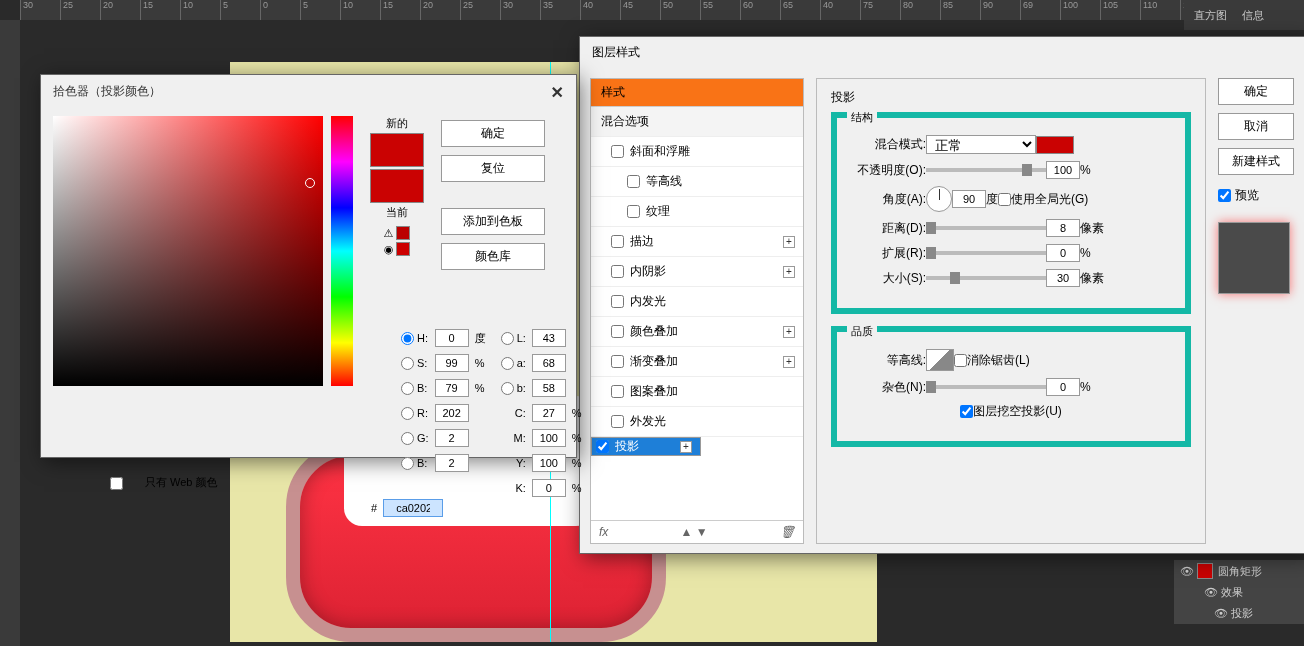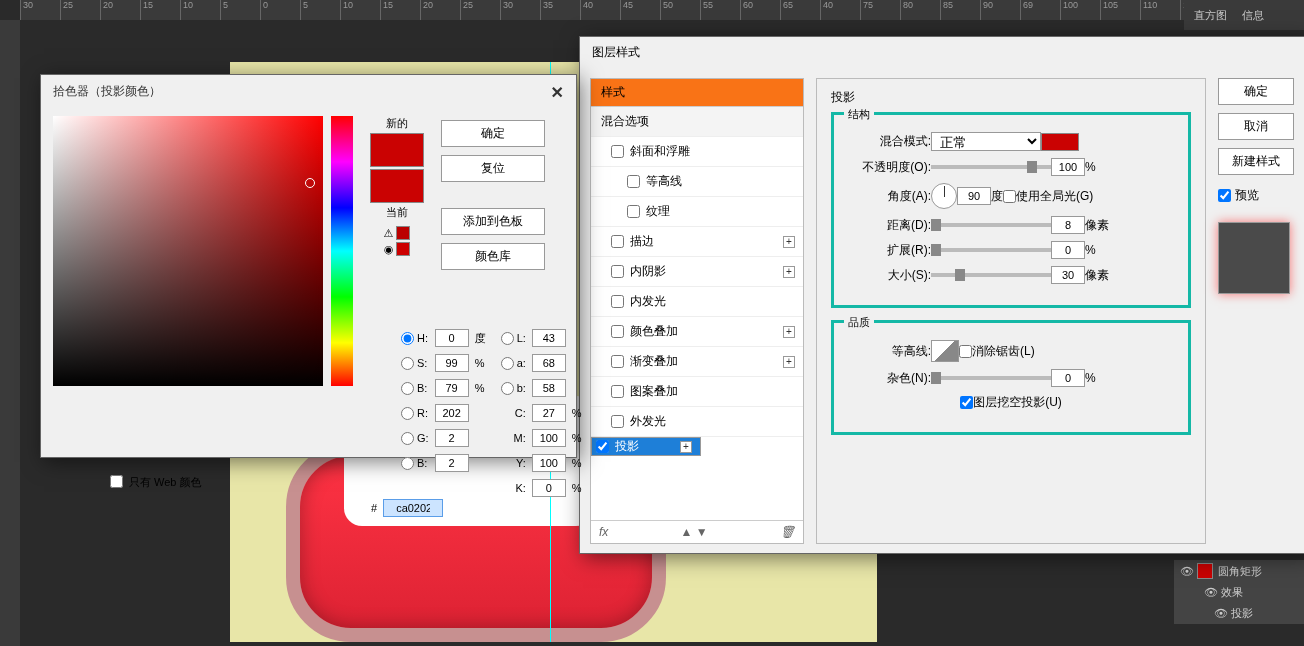--- a/index.html
+++ b/index.html
@@ -33,37 +33,37 @@
 .swatch-cur { width: 54px; height: 34px; background: #ca0202; border: 1px solid #888; }
 .warn-ico { width: 14px; height: 14px; border: 1px solid #888; display: inline-block; }
 .btn-col { width: 104px; display: flex; flex-direction: column; gap: 8px; padding-top: 4px; }
 .btn { background: #fff; border: 1px solid #999; padding: 4px 0; font-size: 12px; cursor: pointer; text-align: center; }
 .num-area { position: absolute; left: 360px; top: 254px; display: grid; grid-template-columns: auto 34px 20px auto 34px 20px; gap: 7px 6px; font-size: 11px; align-items: center; }
 .num-area input[type=text] { width: 34px; height: 18px; border: 1px solid #999; font-size: 11px; text-align: center; }
 .num-area input[type=radio] { margin: 0; }
 .rad { display: flex; gap: 3px; align-items: center; }
 .hex-row { position: absolute; left: 330px; top: 424px; display: flex; gap: 6px; font-size: 11px; align-items: center; }
 .hex-row input { width: 60px; height: 18px; border: 1px solid #5a9de8; background: #cce4ff; font-size: 11px; padding: 0 12px; }
-.webonly { position: absolute; left: 50px; top: 400px; font-size: 11px; display: flex; gap: 6px; align-items: flex-start; padding-left: 19px; }
+.webonly { position: absolute; left: 50px; top: 400px; font-size: 11px; display: flex; gap: 22px; align-items: flex-end; padding-left: 19px; }
 
 
 .ls-dialog { position: absolute; left: 579px; top: 36px; width: 730px; height: 518px; background: #f0f0f0; box-shadow: 4px 4px 20px rgba(0,0,0,.5); border: 1px solid #666; }
 .ls-title { padding: 7px 12px; font-size: 12px; }
 .ls-body { display: flex; padding: 10px; gap: 12px; height: calc(100% - 30px); }
 .ls-left { width: 214px; border: 1px solid #bbb; background: #fff; display: flex; flex-direction: column; }
 .ls-left-hdr { background: #f97316; padding: 5px 10px; border-bottom: 1px solid #ccc; font-size: 12px; }
 .ls-item { padding: 6px 10px 6px 20px; border-bottom: 1px solid #eee; display: flex; align-items: center; gap: 6px; font-size: 12px; position: relative; }
 .ls-item.head { padding-left: 10px; background: #f4f4f4; }
 .ls-item.sub { padding-left: 36px; }
 .ls-item.sel { background: #1e7fd8; color: #fff; }
 .plus { position: absolute; right: 8px; border: 1px solid #999; width: 12px; height: 12px; font-size: 10px; text-align: center; line-height: 10px; background: #fff; color: #333; }
 .ls-foot { margin-top: auto; border-top: 1px solid #ccc; padding: 4px 8px; display: flex; justify-content: space-between; color: #666; font-style: italic; }
 
 .ls-mid { flex: 1; border: 1px solid #bbb; padding: 10px 14px; font-size: 12px; }
-.fs { border: 3px solid #14b8a6; padding: 10px 12px 14px; margin-bottom: 12px; position: relative; }
+.fs { border: 6px solid #14b8a6; padding: 10px 4px 14px; margin-bottom: 12px; position: relative; }
 .fs-title { position: absolute; top: -8px; left: 10px; background: #f0f0f0; padding: 0 4px; font-size: 11px; }
 .row { display: flex; align-items: center; margin: 7px 0; font-size: 12px; }
 .row label.lab { width: 85px; text-align: right; }
 .sel { border: 1px solid #999; padding: 1px 4px; width: 110px; background: #fff; height: 19px; }
 .swatch-sm { width: 38px; height: 18px; background: #ca0202; border: 1px solid #888; }
 .slider { flex: 1; max-width: 120px; height: 4px; background: #bbb; position: relative; }
 .slider::after { content: ''; position: absolute; width: 10px; height: 12px; background: #888; top: -4px; left: 80%; }
 .slider.z::after { left: 0%; }
 .slider.m::after { left: 20%; }
 .numin { width: 34px; height: 18px; border: 1px solid #999; text-align: center; font-size: 11px; }

